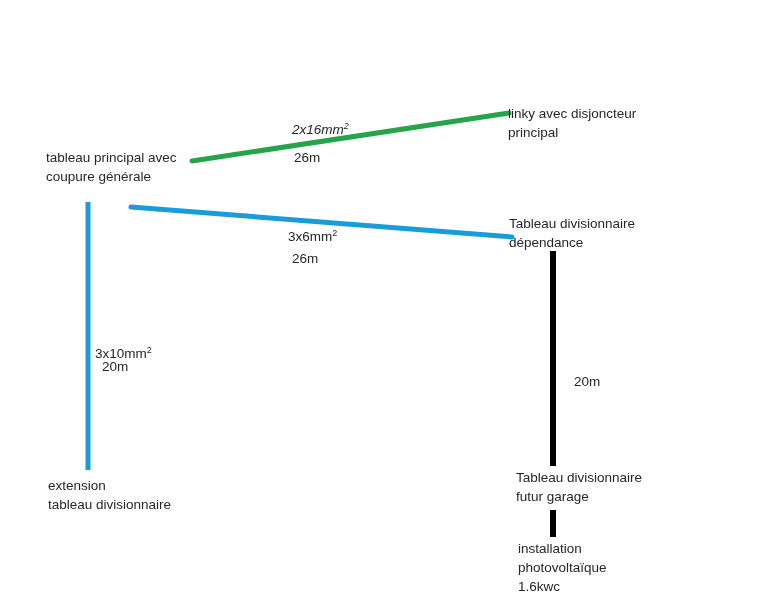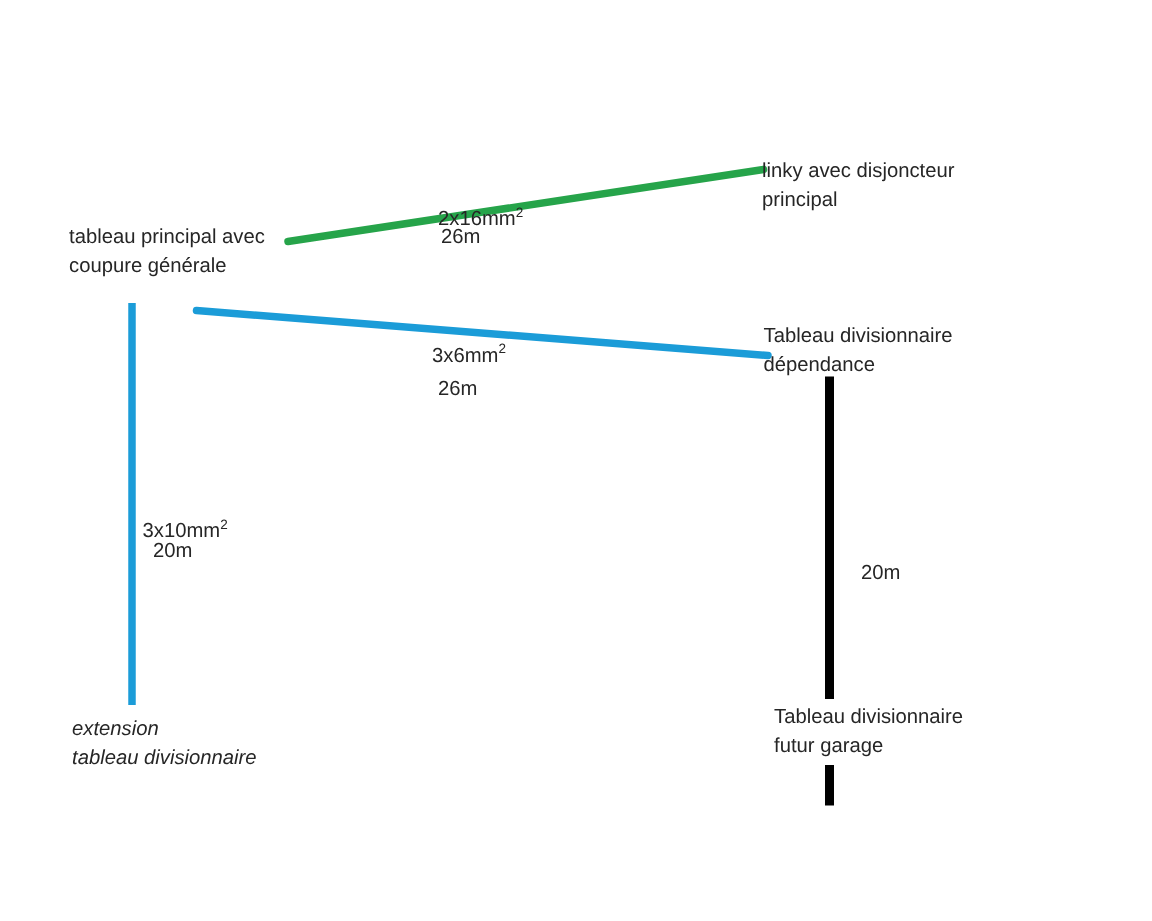--- a/index.html
+++ b/index.html
@@ -36,23 +36,23 @@
     font-size: 9px;
     vertical-align: super;
     line-height: 0;
   }
   
   #label-tableau-principal { left: 46px;  top: 148px; }
   #label-linky           { left: 508px; top: 104px; }
   #label-dependance      { left: 509px; top: 214px; }
   #label-futur-garage    { left: 516px; top: 468px; }
   #label-photovoltaique  { left: 518px; top: 539px; }
-  #label-extension       { left: 48px;  top: 476px; font-style: italic; }
+  #label-extension       { left: 48px;  top: 476px; }
   
-  #label-cable-linky     { left: 292px; top: 136px; }
+  #label-cable-linky     { left: 292px; top: 120px; font-style: italic; }
   #label-len-linky       { left: 294px; top: 148px; }
   #label-cable-dependance{ left: 288px; top: 227px; text-align: center; }
   #label-len-dependance  { left: 292px; top: 249px; }
   #label-cable-extension { left: 95px;  top: 332px; margin-top: 12px; }
   #label-len-extension   { left: 102px; top: 357px; }
   #label-len-garage      { left: 574px; top: 372px; }
 </style>
 </head>
 <body>
 
@@ -79,20 +79,23 @@
 
   <div class="lbl lbl-node" id="label-dependance">Tableau divisionnaire
 dépendance</div>
 
   <div class="lbl lbl-node" id="label-extension">extension
 tableau divisionnaire</div>
 
   <div class="lbl lbl-node" id="label-futur-garage">Tableau divisionnaire
 futur garage</div>
 
+  <div class="lbl lbl-node" id="label-photovoltaique">installation
+photovoltaïque
+1.6kwc</div>
 
   <div class="lbl lbl-cable" id="label-cable-linky"><span>2x16mm</span><sup>2</sup></div>
 
   <div class="lbl lbl-cable" id="label-len-linky">26m</div>
 
   <div class="lbl lbl-cable" id="label-cable-dependance"><span>3x6mm</span><sup>2</sup></div>
 
   <div class="lbl lbl-cable" id="label-len-dependance">26m</div>
 
   <div class="lbl lbl-cable" id="label-cable-extension"><span>3x10mm</span><sup>2</sup></div>

